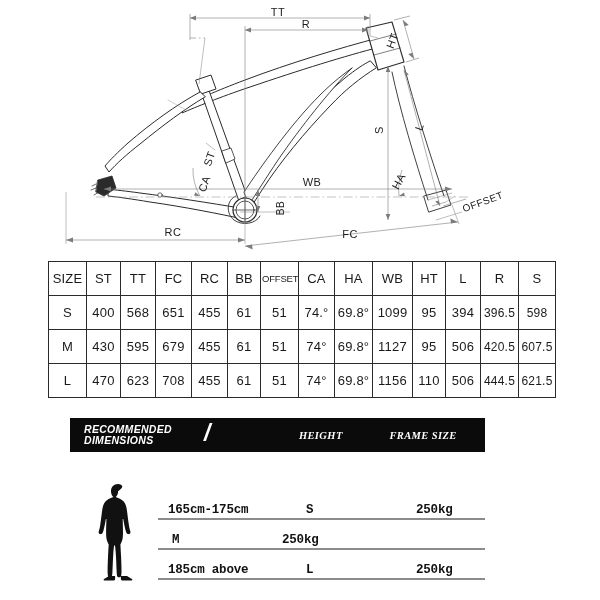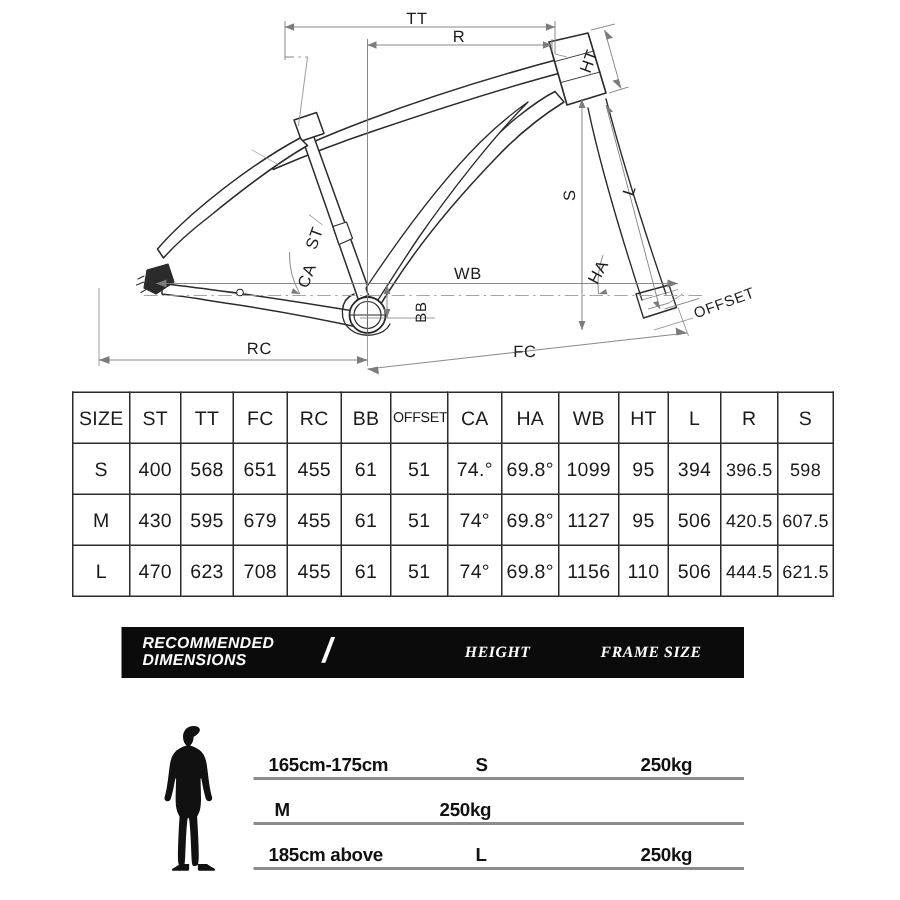--- a/index.html
+++ b/index.html
@@ -35,21 +35,21 @@
     padding:0 1px;
     white-space:nowrap;
     overflow:hidden;
   }
   table.geo th{font-weight:400;}
   table.geo td.sz{font-size:13px;}
   table.geo th.small{font-size:9.5px;letter-spacing:-.2px;}
   table.geo td.narrow{font-size:12px;text-align:center;}
 
   
-  #rec-block{position:absolute;left:81px;top:418px;width:415px;}
+  #rec-block{position:absolute;left:70px;top:418px;width:415px;}
   #rec-header{
     background:#0b0b0b;
     height:34px;
     display:flex;
     align-items:center;
     color:#ffffff;
     font-style:italic;
     font-weight:bold;
     font-size:10.5px;
     letter-spacing:.3px;
@@ -94,20 +94,21 @@
     border-bottom:2px solid #8c8c8c;
     display:flex;
     align-items:flex-end;
   }
   .rec-row .cell{
     font-weight:bold;
     font-size:12.5px;
     color:#111;
     line-height:16px;
     letter-spacing:-.2px;
+    font-family:Liberation Mono, monospace;
   }
   .rec-row .c-height{width:124px;padding-left:10px;}
   .rec-row .c-size{width:86px;padding-left:14px;}
   .rec-row .c-load{width:auto;padding-left:24px;}
 
   
   .dlabel{
     font-family:"Liberation Sans", sans-serif;
     font-size:11px;
     fill:#1c1c1c;

